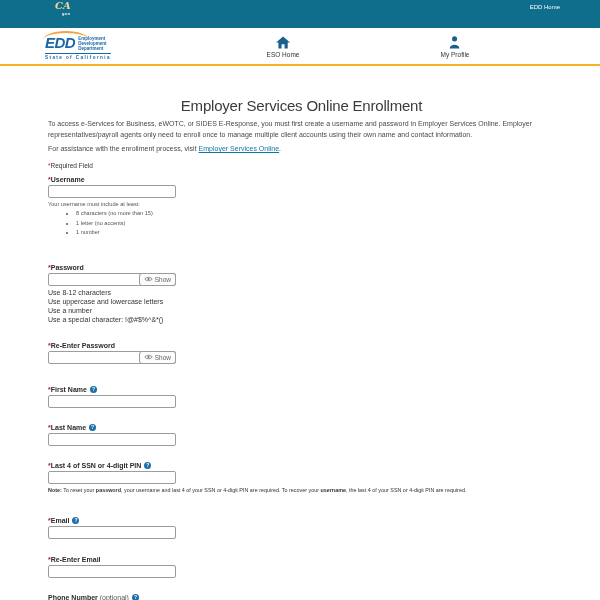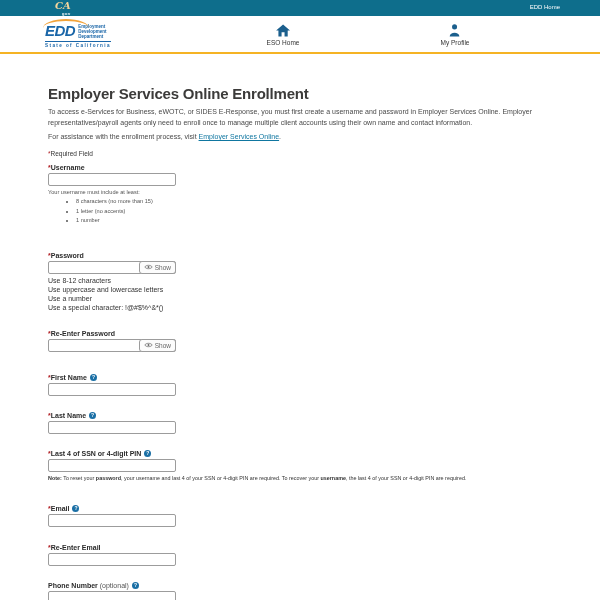--- a/index.html
+++ b/index.html
@@ -1,20 +1,20 @@
 <!DOCTYPE html>
 <html><head>
 <meta charset="utf-8">
 <style>
   * { margin:0; padding:0; box-sizing:border-box; }
   html,body { width:600px; height:600px; background:#fff; overflow:hidden;
               font-family:"Liberation Sans", sans-serif; }
 
   
-  .utility-bar { position:relative; height:16px; background:#0e6e8c;padding-left:44px; }
+  .utility-bar { position:relative; height:28px; background:#0e6e8c;padding-left:44px; }
   .ca-logo { position:absolute; left:55px; top:0px; color:#f3d59c;
              font-family:"DejaVu Serif", serif; font-style:italic; font-weight:bold;
              font-size:10px; line-height:12px; }
   .ca-logo .gov { position:absolute; left:7px; top:8px; font-size:4px; font-style:normal;
                   font-family:"Liberation Sans", sans-serif; color:#ffffff; letter-spacing:.5px; }
   .edd-home-link { position:absolute; right:40px; top:4px; color:#ffffff; font-size:6px;
                    text-decoration:none; cursor:pointer; }
 
   
   .main-nav { position:relative; height:38px; background:#ffffff;
@@ -31,22 +31,22 @@
                  font-size:4.6px; font-weight:bold; letter-spacing:1.4px; color:#1a66a8; }
   .nav-item { position:absolute; top:7px; transform:translateX(-50%); text-align:center;
               cursor:pointer; }
   .nav-item-eso { left:283px; }
   .nav-item-profile { left:455px; }
   .nav-item .glyph { display:block; height:14px; }
   .nav-item .lbl { display:block; margin-top:2px; font-size:6.5px; color:#333; }
 
   
   .content { padding:0 45px 0 48px; }
-  h1 { margin-top:32px; font-size:15px; font-weight:700; color:#3c3b3a;
-       letter-spacing:-0.2px; line-height:16px; }
+  h1 { margin-top:32px; font-size:15px; font-weight:400; color:#3c3b3a;
+       letter-spacing:-0.2px; line-height:16px;text-align:center; }
   .intro { margin-top:5px; font-size:7px; color:#494949; line-height:10.5px;
            max-width:512px; }
   .assist { margin-top:5px; font-size:7px; color:#494949; }
   .assist a { color:#0f76a0; text-decoration:underline; cursor:pointer; }
   .required-note { margin-top:10px; font-size:6.5px; color:#333; }
   .req { color:#b22025; }
 
   .field-label { margin-top:7px; font-size:7px; font-weight:bold; color:#2b2b2b;
                  display:flex; align-items:center; gap:3px; }
   .optional { font-weight:normal; color:#555; }

